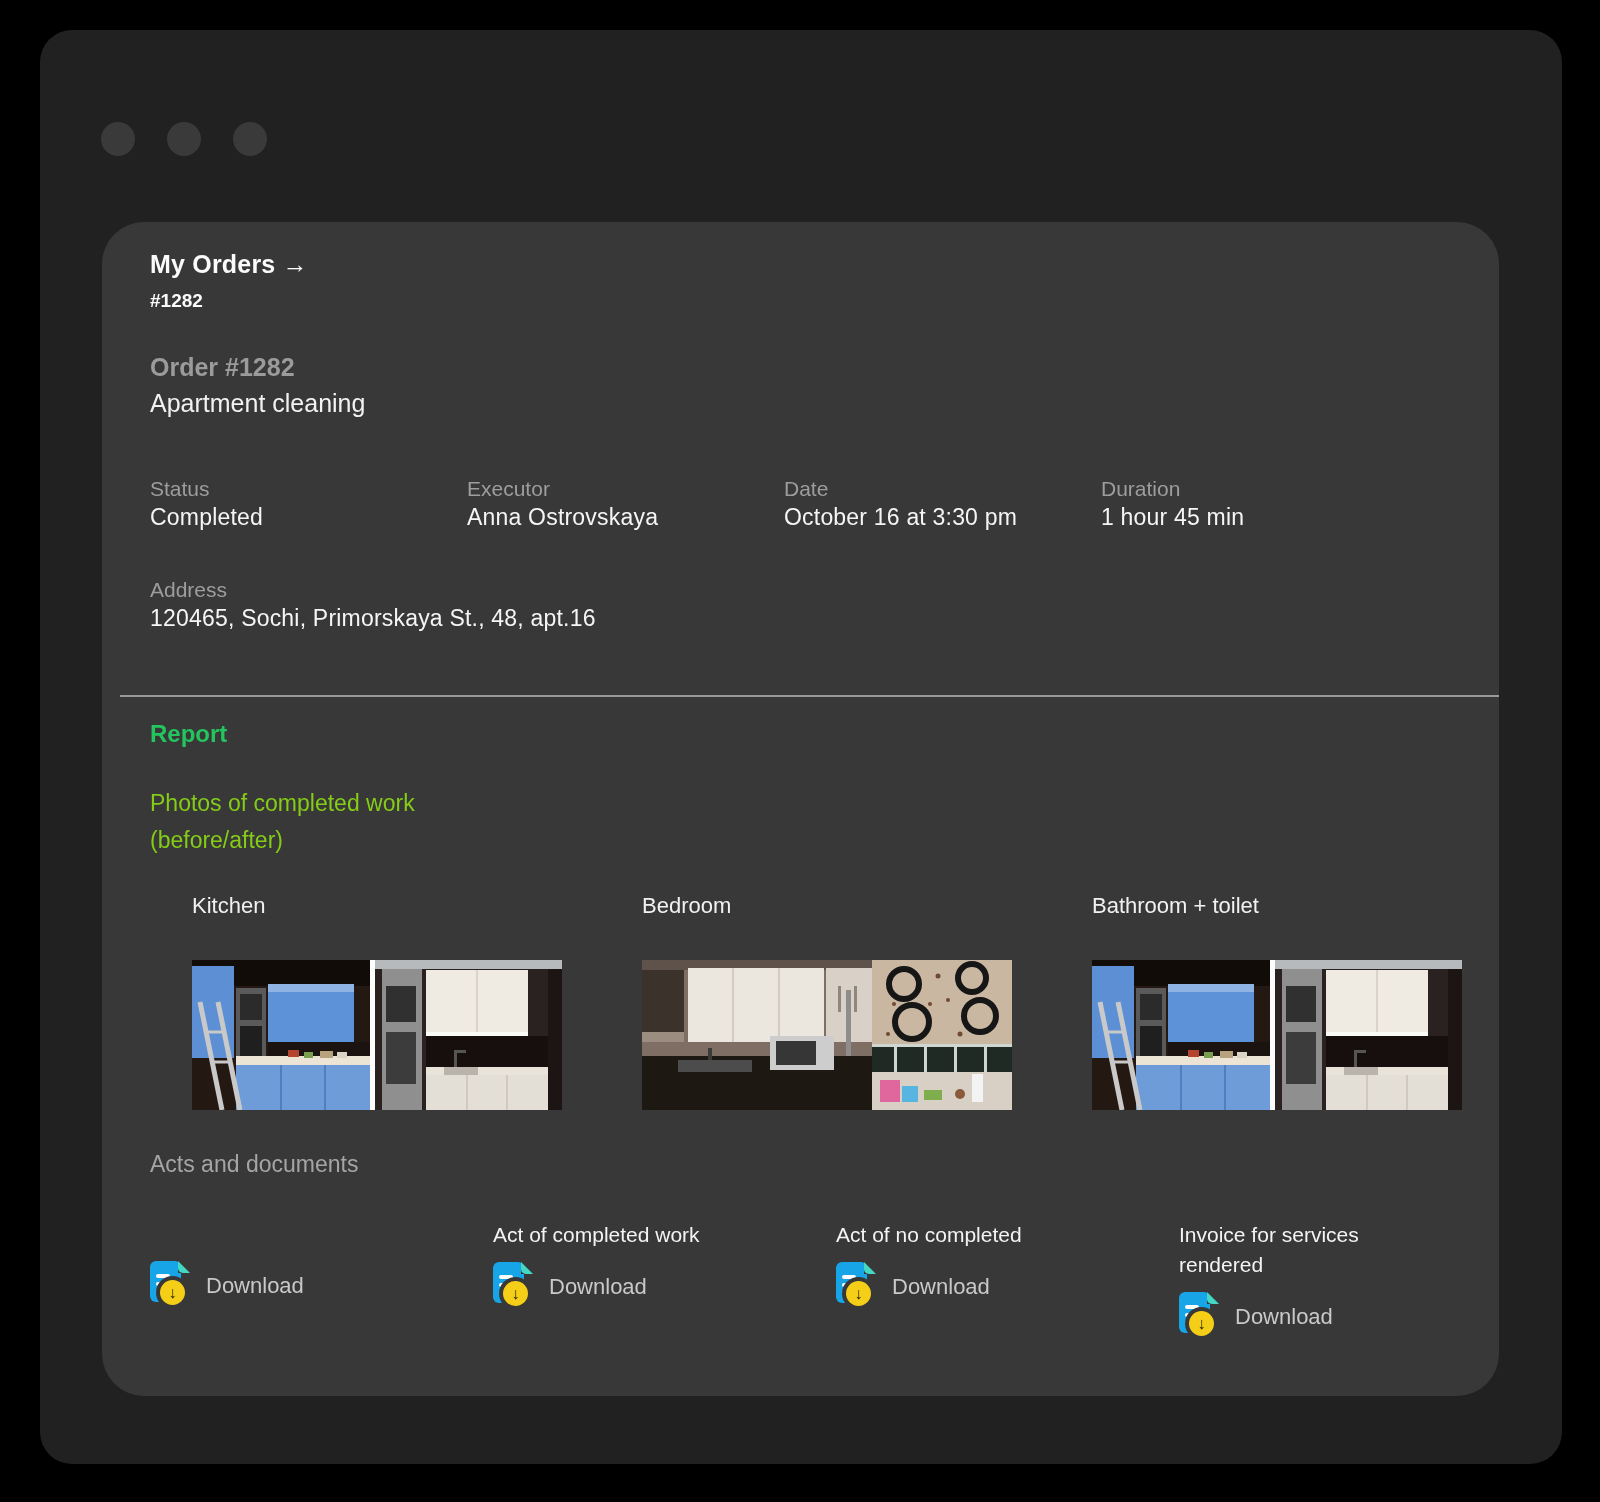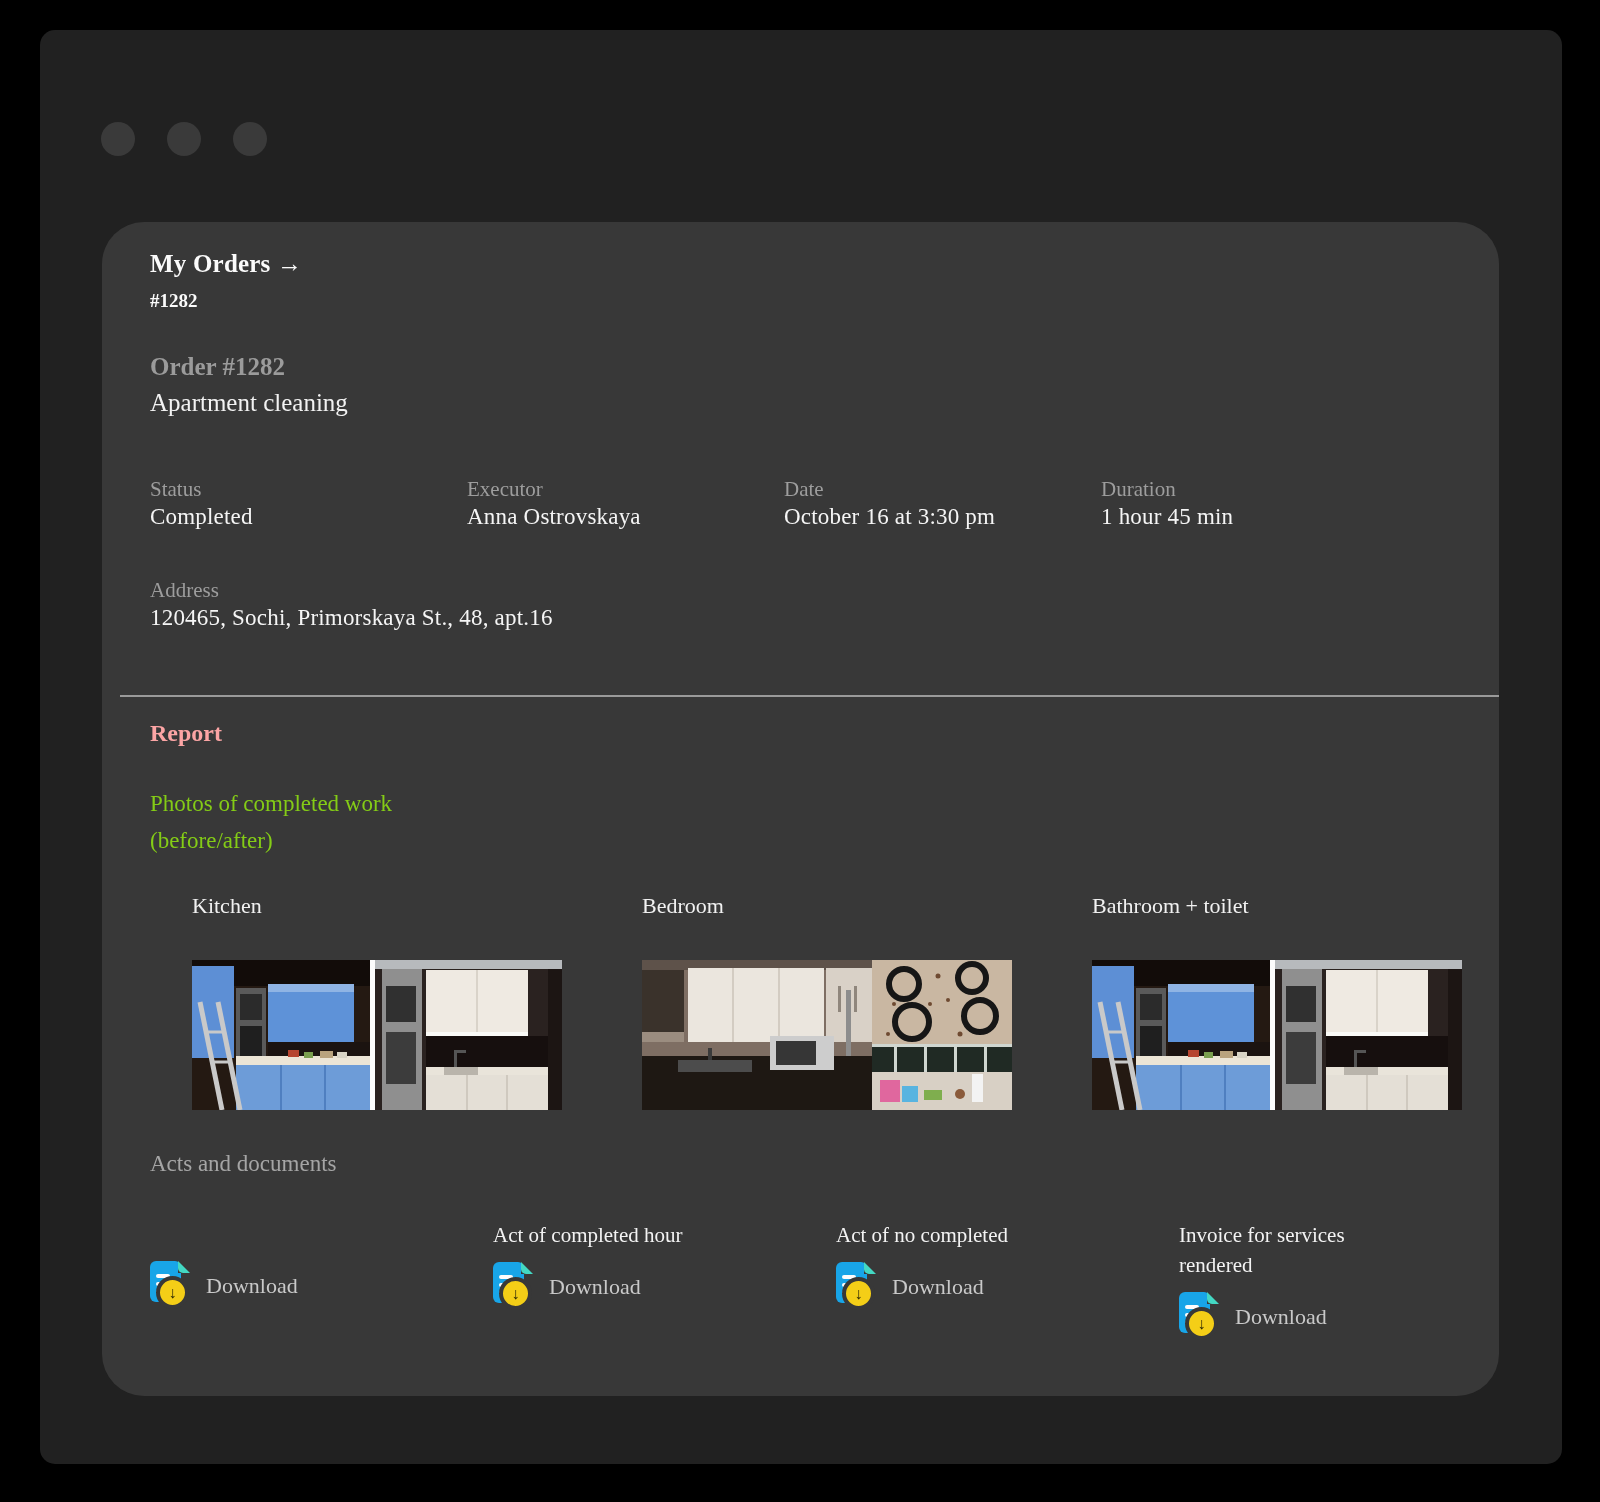--- a/index.html
+++ b/index.html
@@ -3,42 +3,42 @@
 <meta charset="utf-8">
 <style>
   html,body{margin:0;padding:0;background:#000;}
   body{
     width:1600px;height:1502px;position:relative;overflow:hidden;
     font-family:"Liberation Sans","DejaVu Sans",sans-serif;
     -webkit-font-smoothing:antialiased;
   }
   .window{
     position:absolute;left:40px;top:30px;width:1522px;height:1434px;
-    background:#212121;border-radius:15px;font-family:Liberation Serif, serif;
+    background:#212121;border-radius:32px;
   }
   .window-controls{position:absolute;left:61px;top:92px;display:flex;gap:32px;}
   .dot{width:34px;height:34px;border-radius:50%;background:#3a3a3a;}
   .card{
     position:absolute;left:62px;top:192px;width:1397px;height:1174px;
     background:#383838;border-radius:42px;color:#f4f4f4;
   }
   
   .breadcrumb{position:absolute;left:48px;top:28px;font-size:25px;font-weight:bold;color:#fbfbfb;letter-spacing:.2px;cursor:pointer;}
   .breadcrumb-id{position:absolute;left:48px;top:68px;font-size:19px;font-weight:bold;color:#fbfbfb;}
   .order-number{position:absolute;left:48px;top:131px;font-size:25px;font-weight:bold;color:#9b9b9b;}
   .order-service{position:absolute;left:48px;top:167px;font-size:25px;color:#f2f2f2;}
   
   .info-grid{position:absolute;left:48px;display:grid;}
   .info-grid.row1{top:254px;grid-template-columns:317px 317px 317px auto;}
   .info-grid.row2{top:355px;grid-template-columns:951px auto;}
   .info-label{font-size:21px;color:#9d9d9d;line-height:26px;}
   .info-value{font-size:23px;color:#f5f5f5;line-height:30px;letter-spacing:.2px;}
   .divider{position:absolute;left:18px;right:0;top:473px;height:2px;background:#9a9a9a;}
   
-  .report-title{position:absolute;left:48px;top:498px;font-size:24px;font-weight:bold;color:#fca5a5;}
+  .report-title{position:absolute;left:48px;top:498px;font-size:24px;font-weight:bold;color:#22c55e;}
   .photos-caption{position:absolute;left:48px;top:563px;font-size:23px;color:#84cc16;line-height:37px;}
   .rooms-grid{position:absolute;left:46px;top:671px;display:grid;grid-template-columns:370px 370px 370px;column-gap:80px;padding-left:44px;}
   .room-label{font-size:22px;color:#f1f1f1;line-height:26px;}
   .photo{margin-top:41px;width:370px;height:150px;overflow:hidden;background:#222;cursor:pointer;}
   .photo svg{display:block;width:100%;height:100%;}
   
   .docs-caption{position:absolute;left:48px;top:929px;font-size:23px;color:#a5a5a5;}
   .docs-grid{position:absolute;left:48px;top:998px;display:grid;grid-template-columns:343px 343px 343px auto;}
   .doc-title{font-size:21px;color:#f3f3f3;line-height:30px;}
   .doc-item.wrap .doc-title{max-width:205px;}
@@ -283,21 +283,21 @@
             <div class="doc-line l1"></div>
               <div class="doc-line l2"></div>
               <div class="doc-line l3"></div>
             <div class="doc-badge">↓</div>
           </div>
           <div class="download-label">Download</div>
         </div>
       </div>
 
       <div class="doc-item">
-        <div class="doc-title">Act of completed hour</div>
+        <div class="doc-title">Act of completed work</div>
         <div class="download-row">
           <div class="doc-icon">
             <div class="doc-body"></div>
             <div class="doc-fold"></div>
             <div class="doc-line l1"></div>
               <div class="doc-line l2"></div>
               <div class="doc-line l3"></div>
             <div class="doc-badge">↓</div>
           </div>
           <div class="download-label">Download</div>

